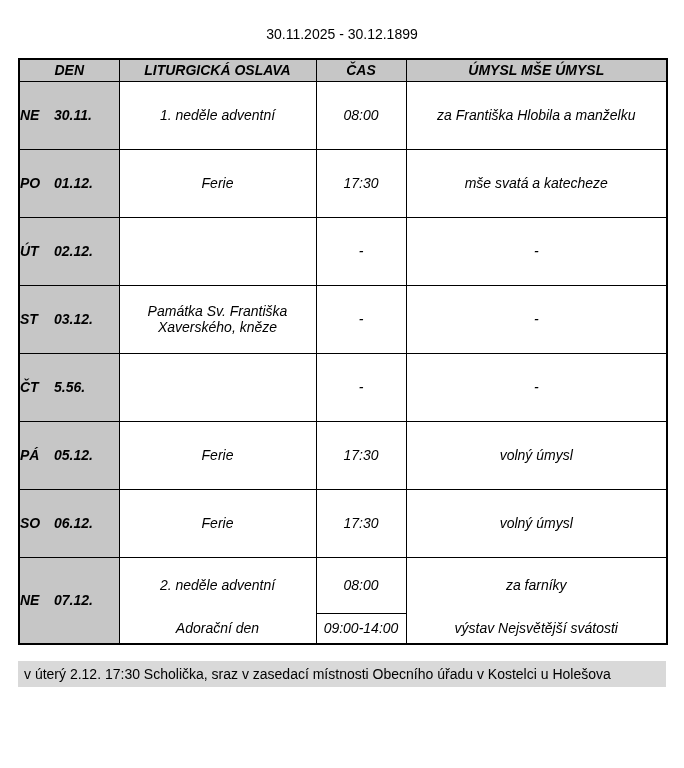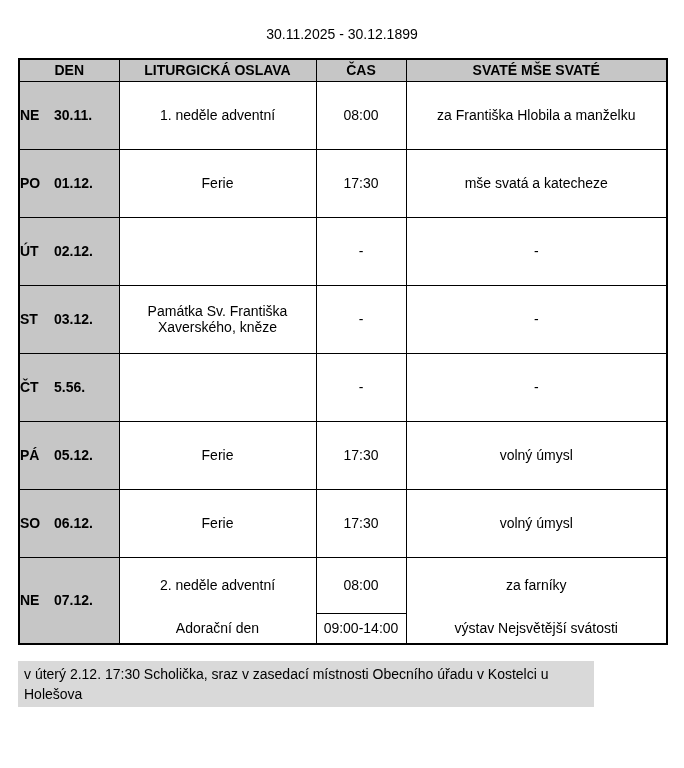--- a/index.html
+++ b/index.html
@@ -22,20 +22,21 @@
     line-height: 20px;
     margin-top: 10px;
   }
 
   table.schedule {
     border-collapse: collapse;
     width: 648px;
     margin-top: 14px;
     border: 2px solid #000;
     table-layout: fixed;
+    font-style: italic;
   }
   .schedule th, .schedule td {
     border: 1px solid #000;
     font-size: 14px;
     text-align: center;
     vertical-align: middle;
     overflow: hidden;
   }
   .schedule thead tr { height: 22px; }
   .schedule th {
@@ -55,21 +56,21 @@
   td.den .day { display: inline-block; width: 34px; }
 
   td.oslava { white-space: pre-line; padding: 2px 14px; }
   td.umysl  { padding: 2px 4px; }
 
   .no-bottom { border-bottom: none !important; }
   .no-top    { border-top: none !important; }
 
   .footer-note {
     margin-top: 16px;
-    width: 576px;
+    width: 648px;
     background: var(--footer_bg, #d9d9d9);
     font-size: 14px;
     line-height: 20px;
     padding: 3px 6px;
   }
 </style>
 </head>
 <body>
 
 <div class="page">
@@ -83,21 +84,21 @@
       <col style="width:100px">
       <col style="width:197px">
       <col style="width:90px">
       <col style="width:261px">
     </colgroup>
     <thead>
       <tr>
         <th>DEN</th>
         <th>LITURGICKÁ OSLAVA</th>
         <th>ČAS</th>
-        <th>SVATÉ MŠE SVATÉ</th>
+        <th>ÚMYSL MŠE ÚMYSL</th>
       </tr>
     </thead>
     <tbody>
 
       <tr class="data-row">
         <td class="den">
           <span class="day">NE</span><span>30.11.</span>
         </td>
         <td class="oslava">1. neděle adventní</td>
         <td class="cas">08:00</td>

